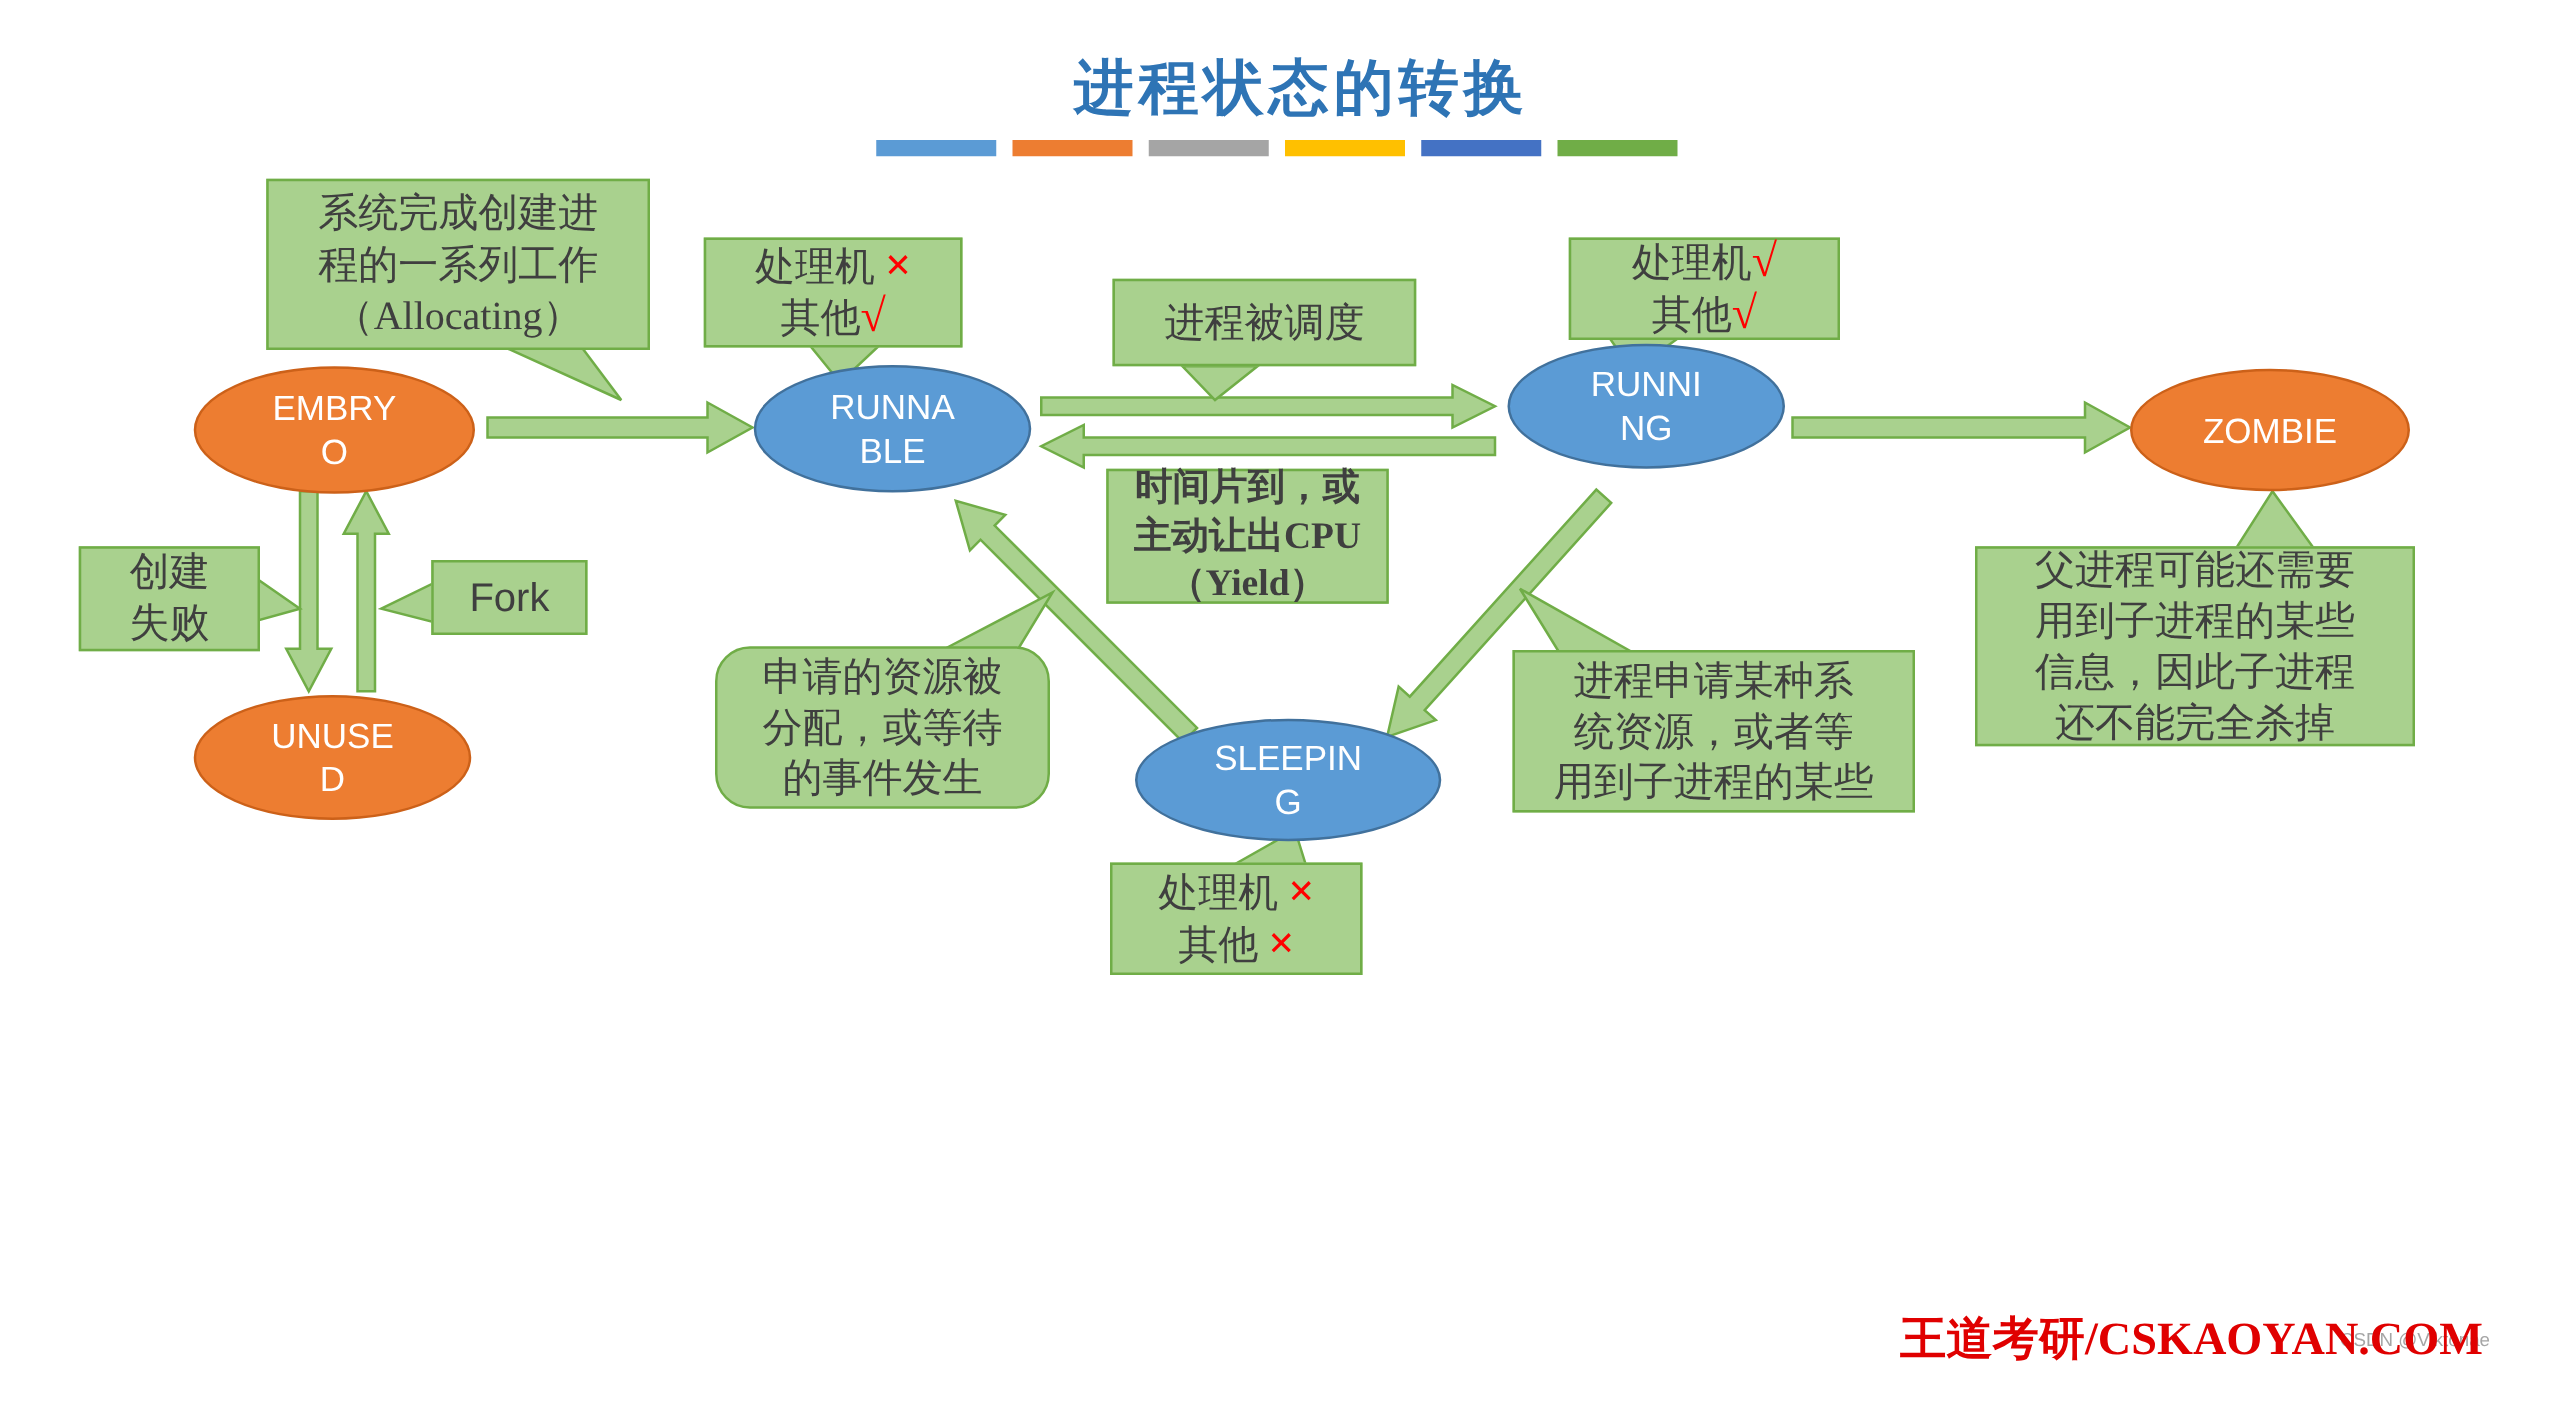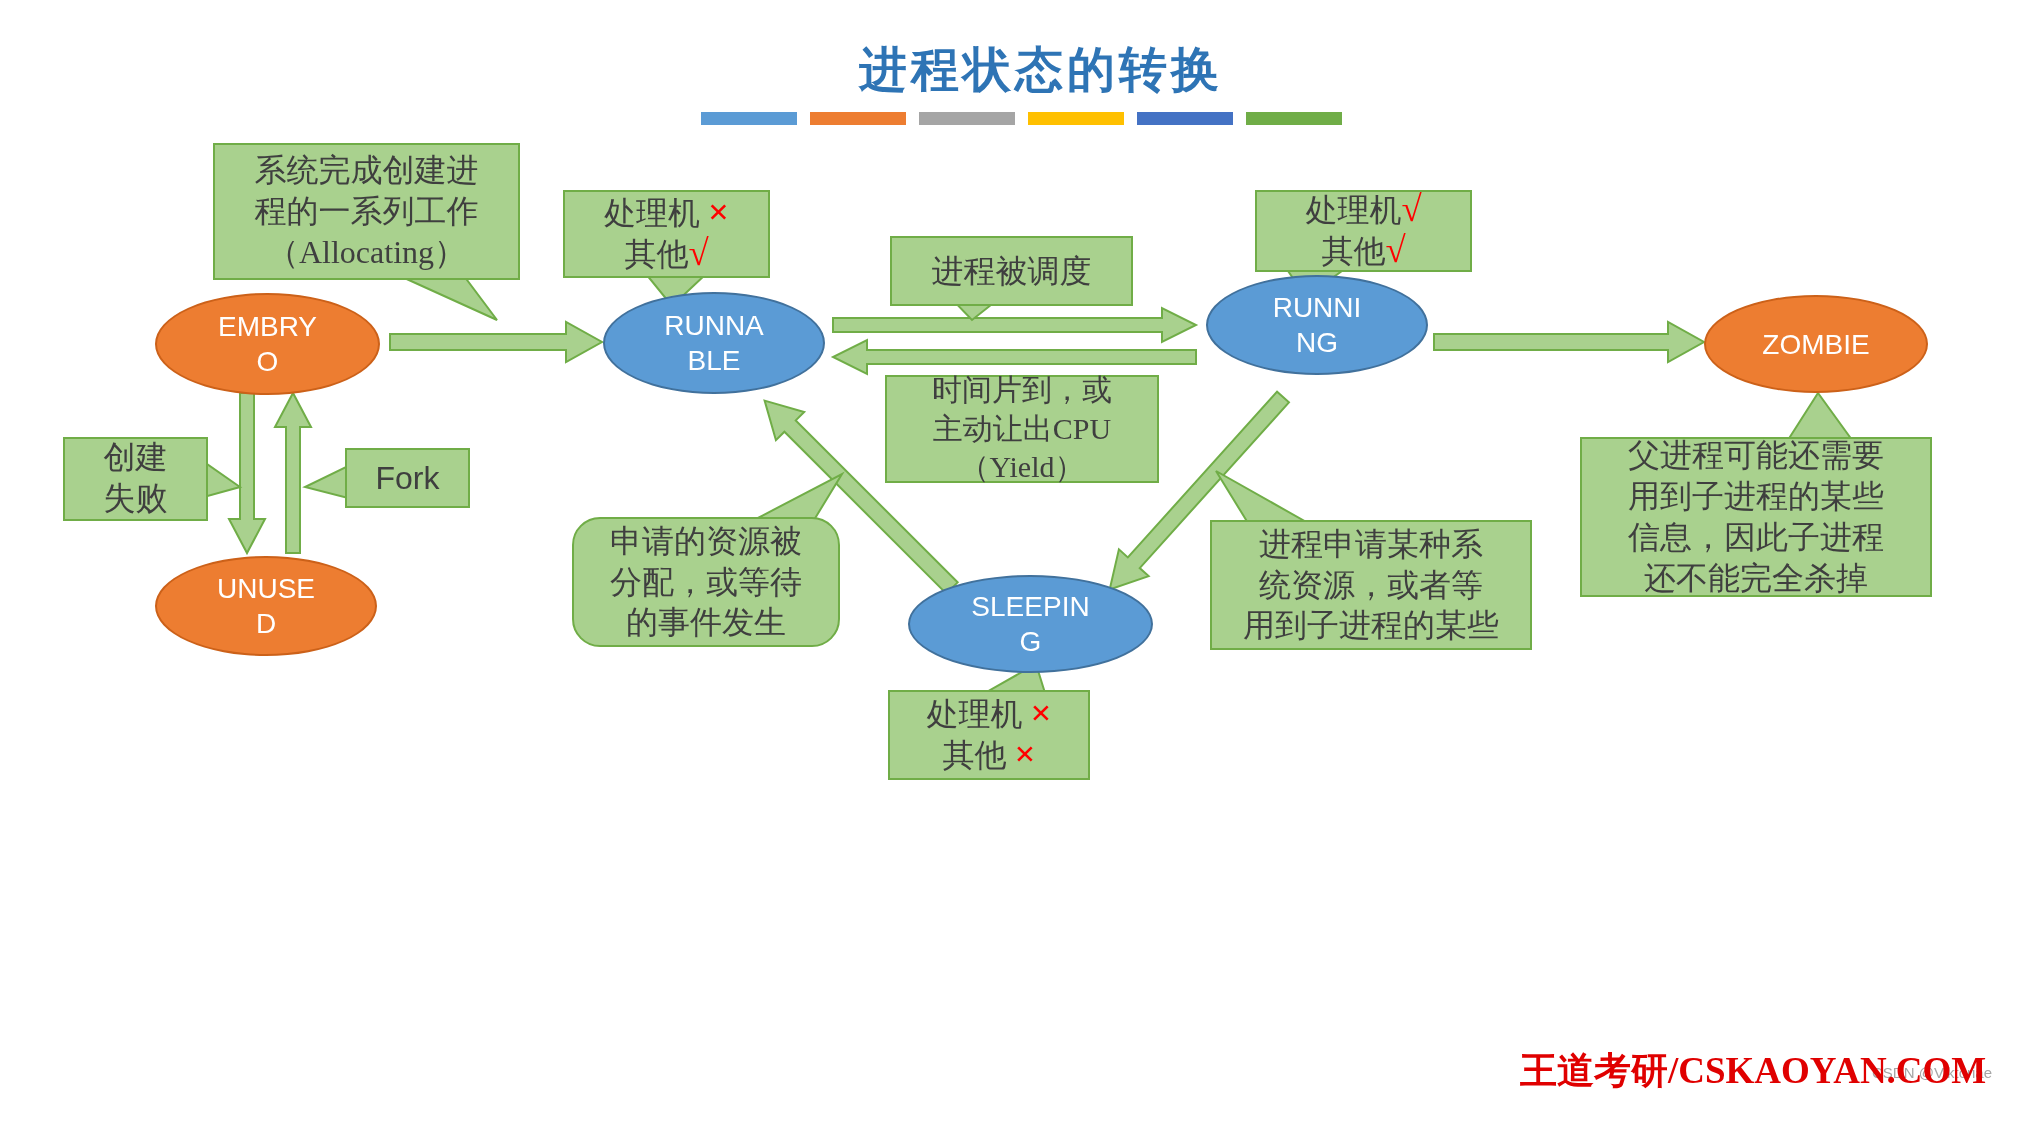--- a/index.html
+++ b/index.html
@@ -135,21 +135,21 @@
 
   <div class="callout" style="left:563px; top:190px; width:207px; height:88px;">
     <div>
       <span>处理机 </span><span class="mark">×</span>
     </div>
     <div>
       <span>其他</span><span class="mark">√</span>
     </div>
   </div>
 
-  <div class="callout" style="left:890px; top:236px; width:243px; height:70px;text-align:right;">
+  <div class="callout" style="left:890px; top:223px; width:243px; height:70px;text-align:right;">
     <div>进程被调度</div>
   </div>
 
   <div class="callout" style="left:1255px; top:190px; width:217px; height:82px;">
     <div>
       <span>处理机</span><span class="mark">√</span>
     </div>
     <div>
       <span>其他</span><span class="mark">√</span>
     </div>
@@ -157,21 +157,21 @@
 
   <div class="callout" style="left:63px; top:437px; width:145px; height:84px;justify-content:flex-end;">
     <div>创建</div>
     <div>失败</div>
   </div>
 
   <div class="callout sans" style="left:345px; top:448px; width:125px; height:60px;">
     <div>Fork</div>
   </div>
 
-  <div class="callout" style="left:885px; top:375px; width:274px; height:108px; font-size:30px;">
+  <div class="callout" style="left:885px; top:375px; width:226px; height:108px; font-size:30px;font-weight:bold;">
     <div>时间片到，或</div>
     <div>主动让出CPU</div>
     <div>（Yield）</div>
   </div>
 
   <div class="callout" style="left:572px; top:517px; width:268px; height:130px;border-radius:28px;">
     <div>申请的资源被</div>
     <div>分配，或等待</div>
     <div>的事件发生</div>
   </div>

